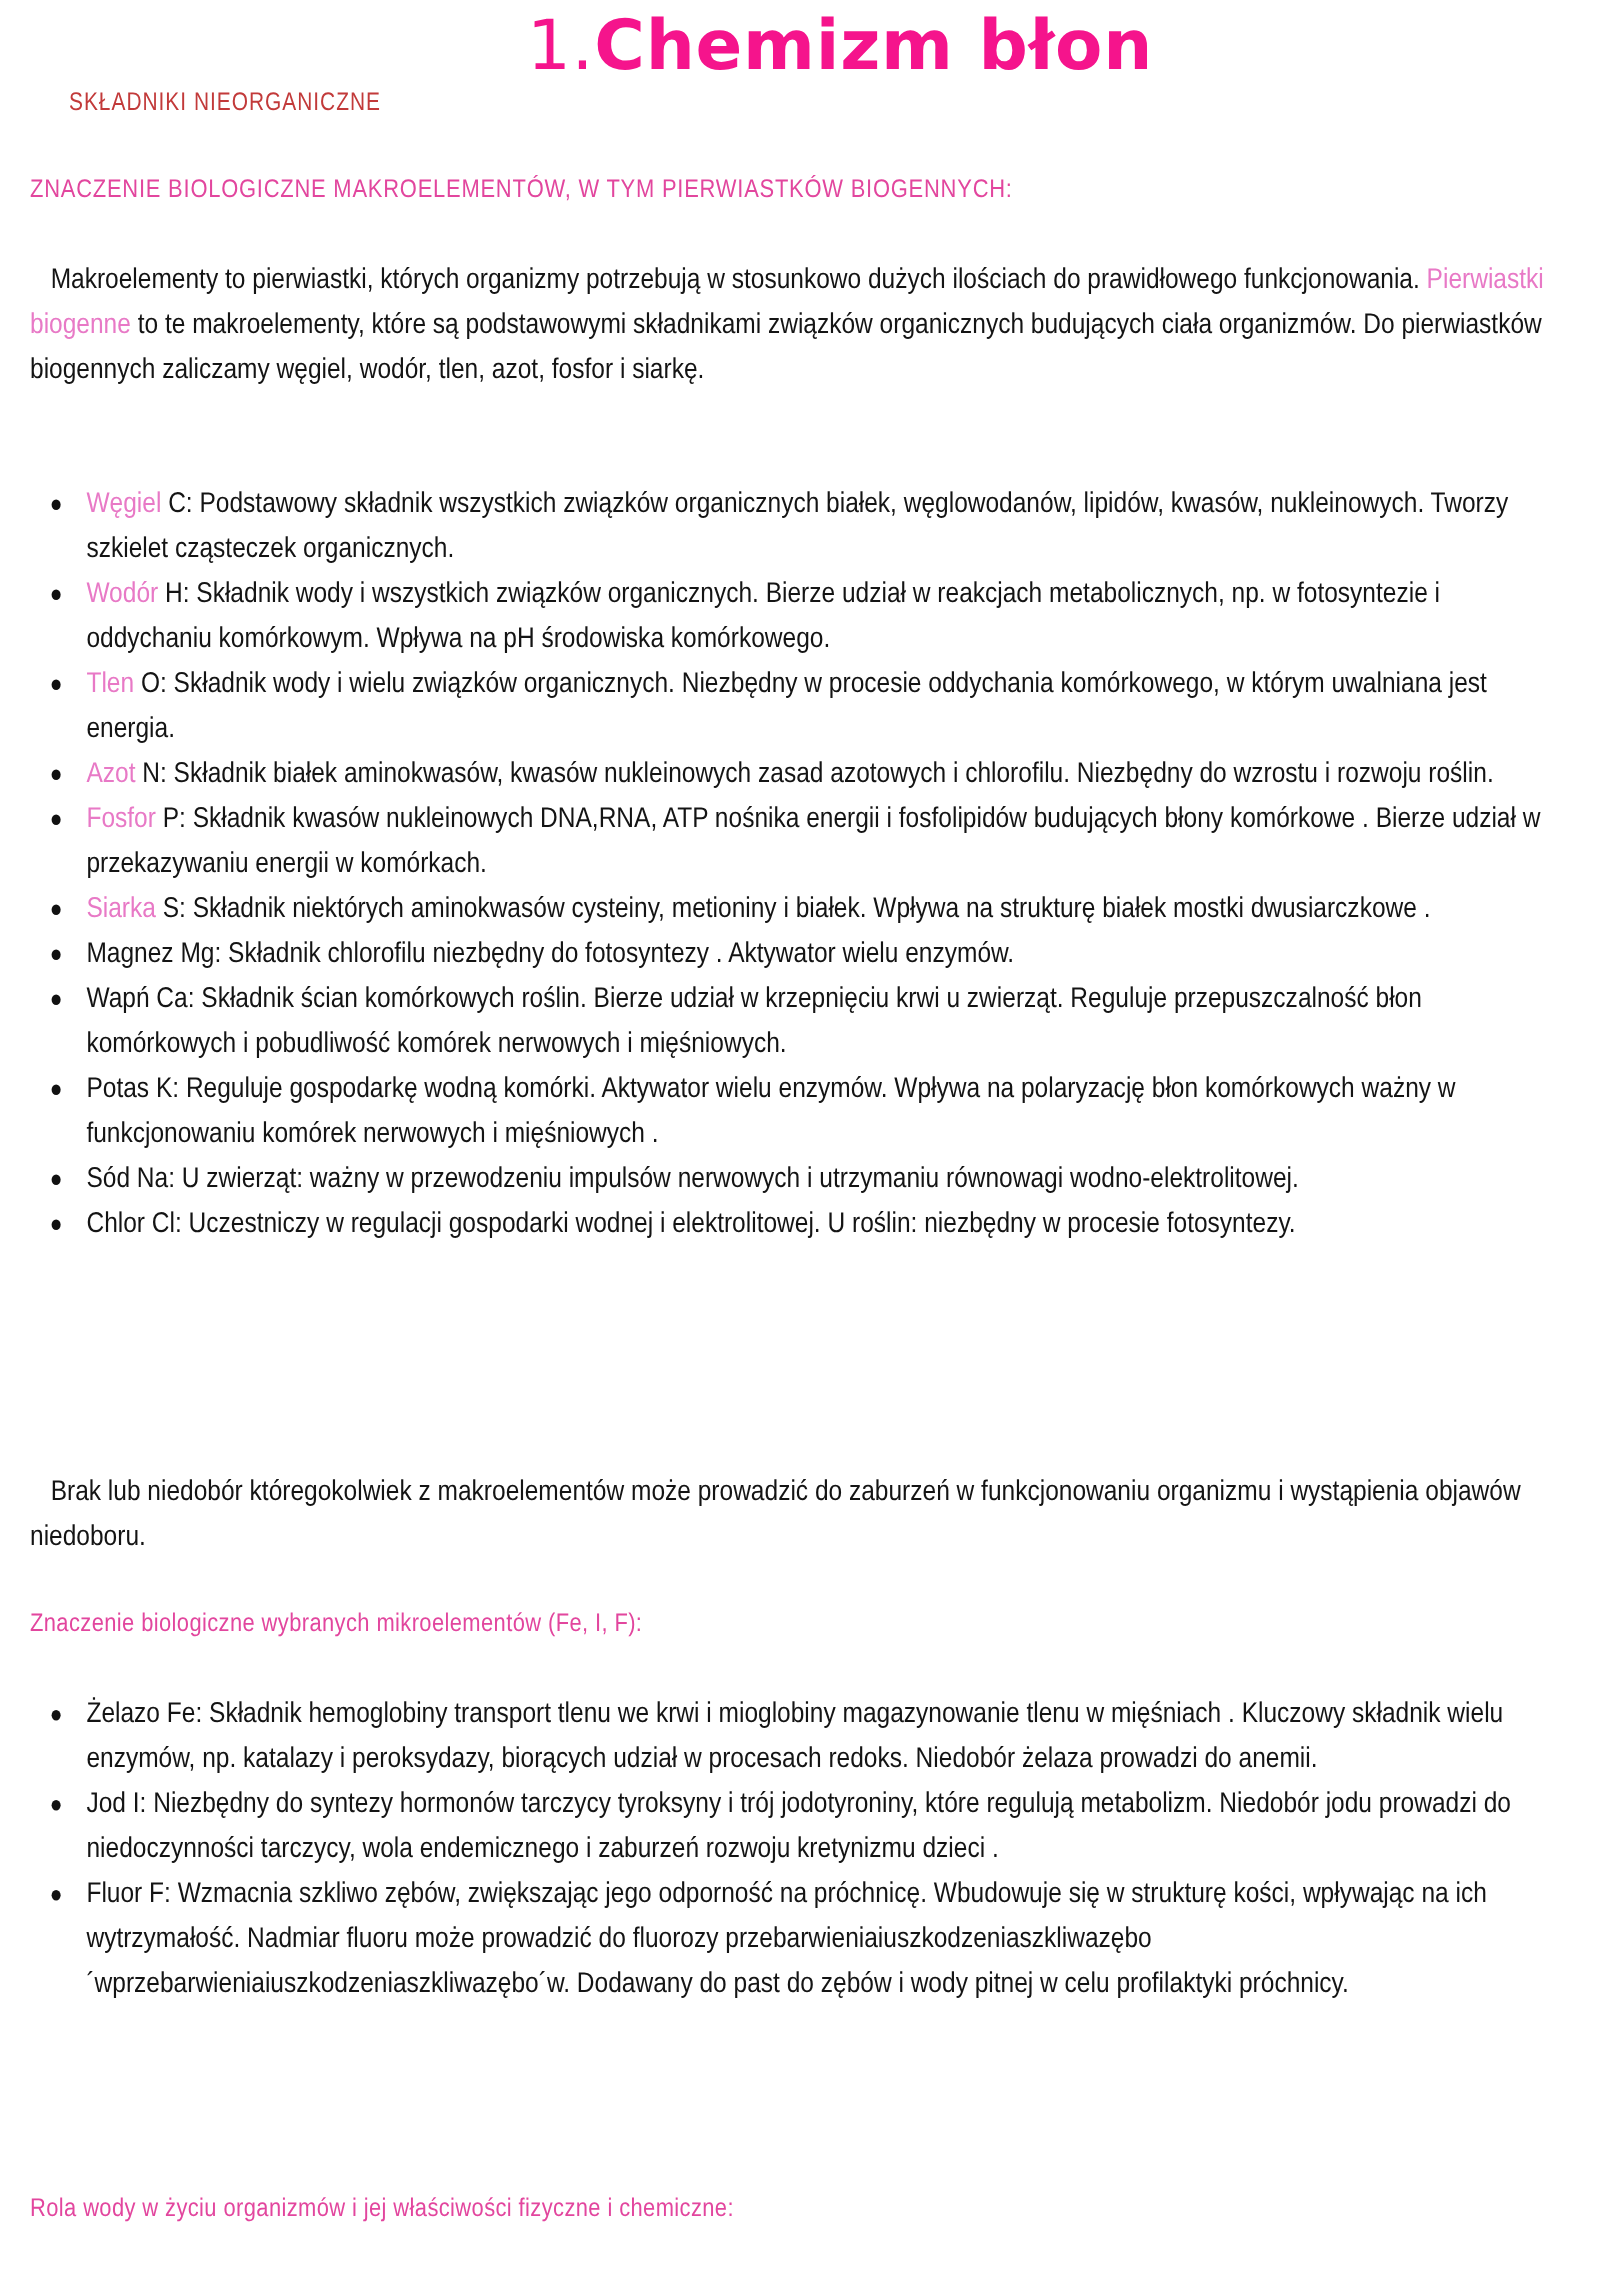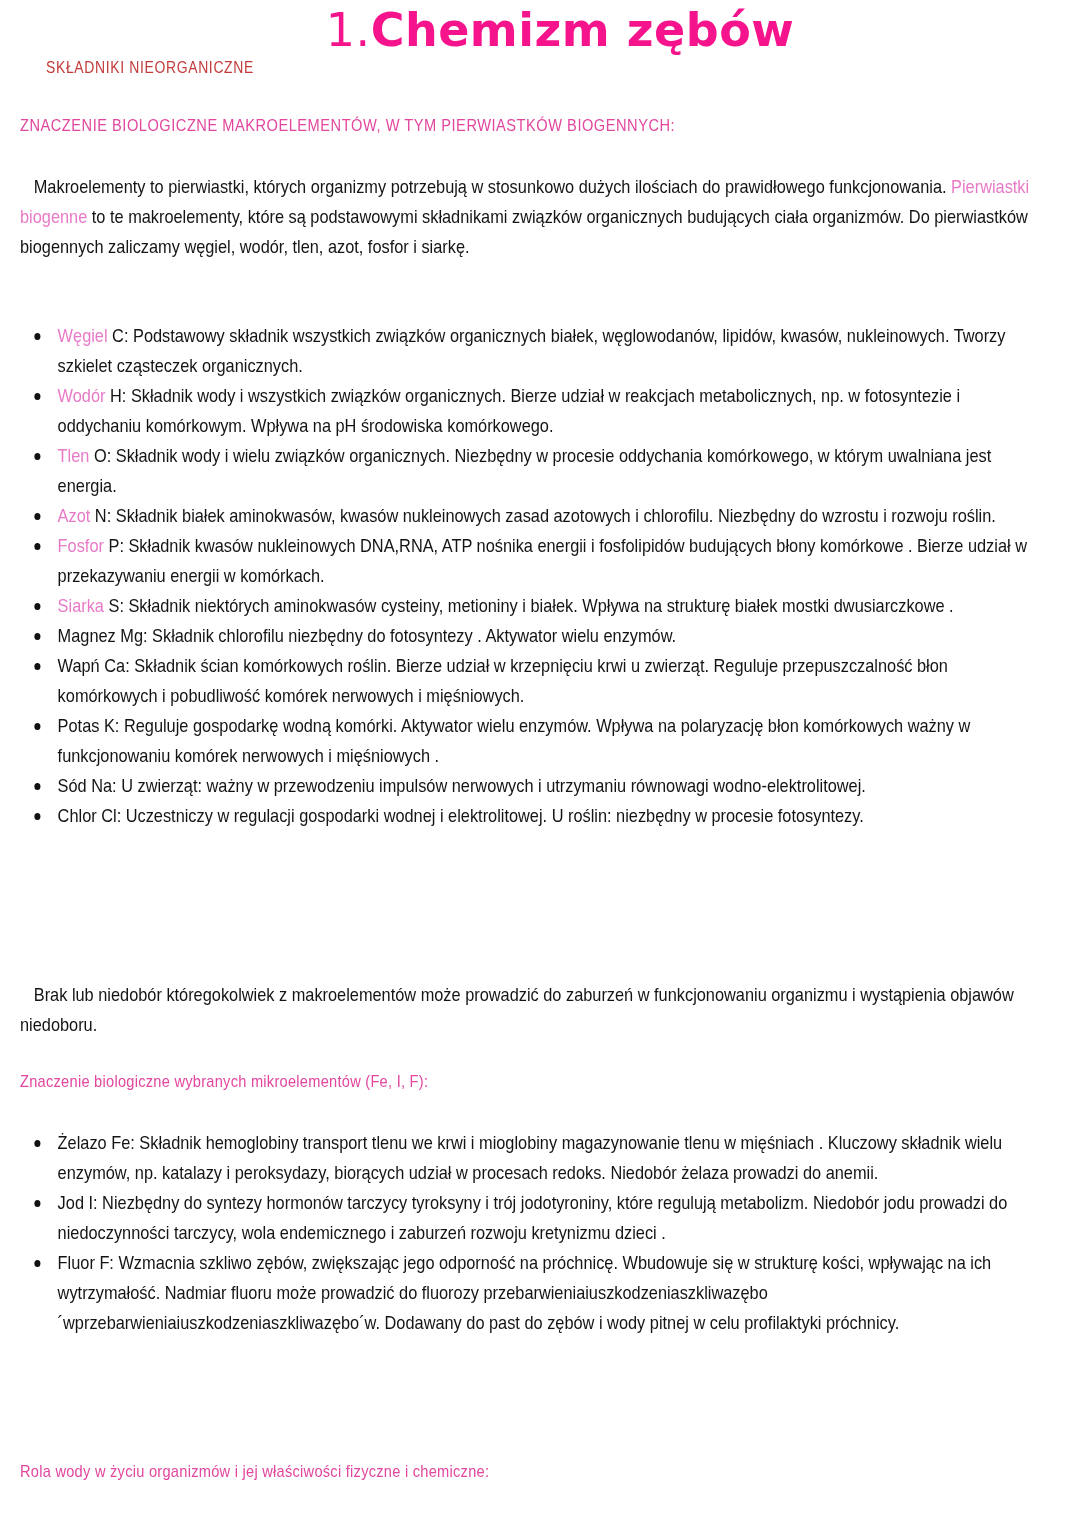--- a/index.html
+++ b/index.html
@@ -86,21 +86,21 @@
       border-radius: 50%;
       background: #111;
     }
   </style>
 </head>
 <body>
 
 <div class="page">
 
   <h1 class="title" style="margin:0;">
-    <span class="num">1.</span><span class="txt">Chemizm zębów</span>
+    <span class="num">1.</span><span class="txt">Chemizm błon</span>
   </h1>
 
   <div class="subhead">SKŁADNIKI NIEORGANICZNE</div>
 
   <div class="heading" style="top:116px;">ZNACZENIE BIOLOGICZNE MAKROELEMENTÓW, W TYM PIERWIASTKÓW BIOGENNYCH:</div>
 
   <p class="para" style="top:172px; margin:0;"><span class="indent"></span><span>Makroelementy to pierwiastki, których organizmy potrzebują w stosunkowo dużych ilościach do prawidłowego funkcjonowania. </span><span class="hl">Pierwiastki biogenne</span><span> to te makroelementy, które są podstawowymi składnikami związków organicznych budujących ciała organizmów. Do pierwiastków biogennych zaliczamy węgiel, wodór, tlen, azot, fosfor i siarkę.</span></p>
 
   <ul class="list" style="top:321px;">
     <li><span class="hl">Węgiel</span><span> C: Podstawowy składnik wszystkich związków organicznych białek, węglowodanów, lipidów, kwasów, nukleinowych. Tworzy szkielet cząsteczek organicznych.</span></li>

